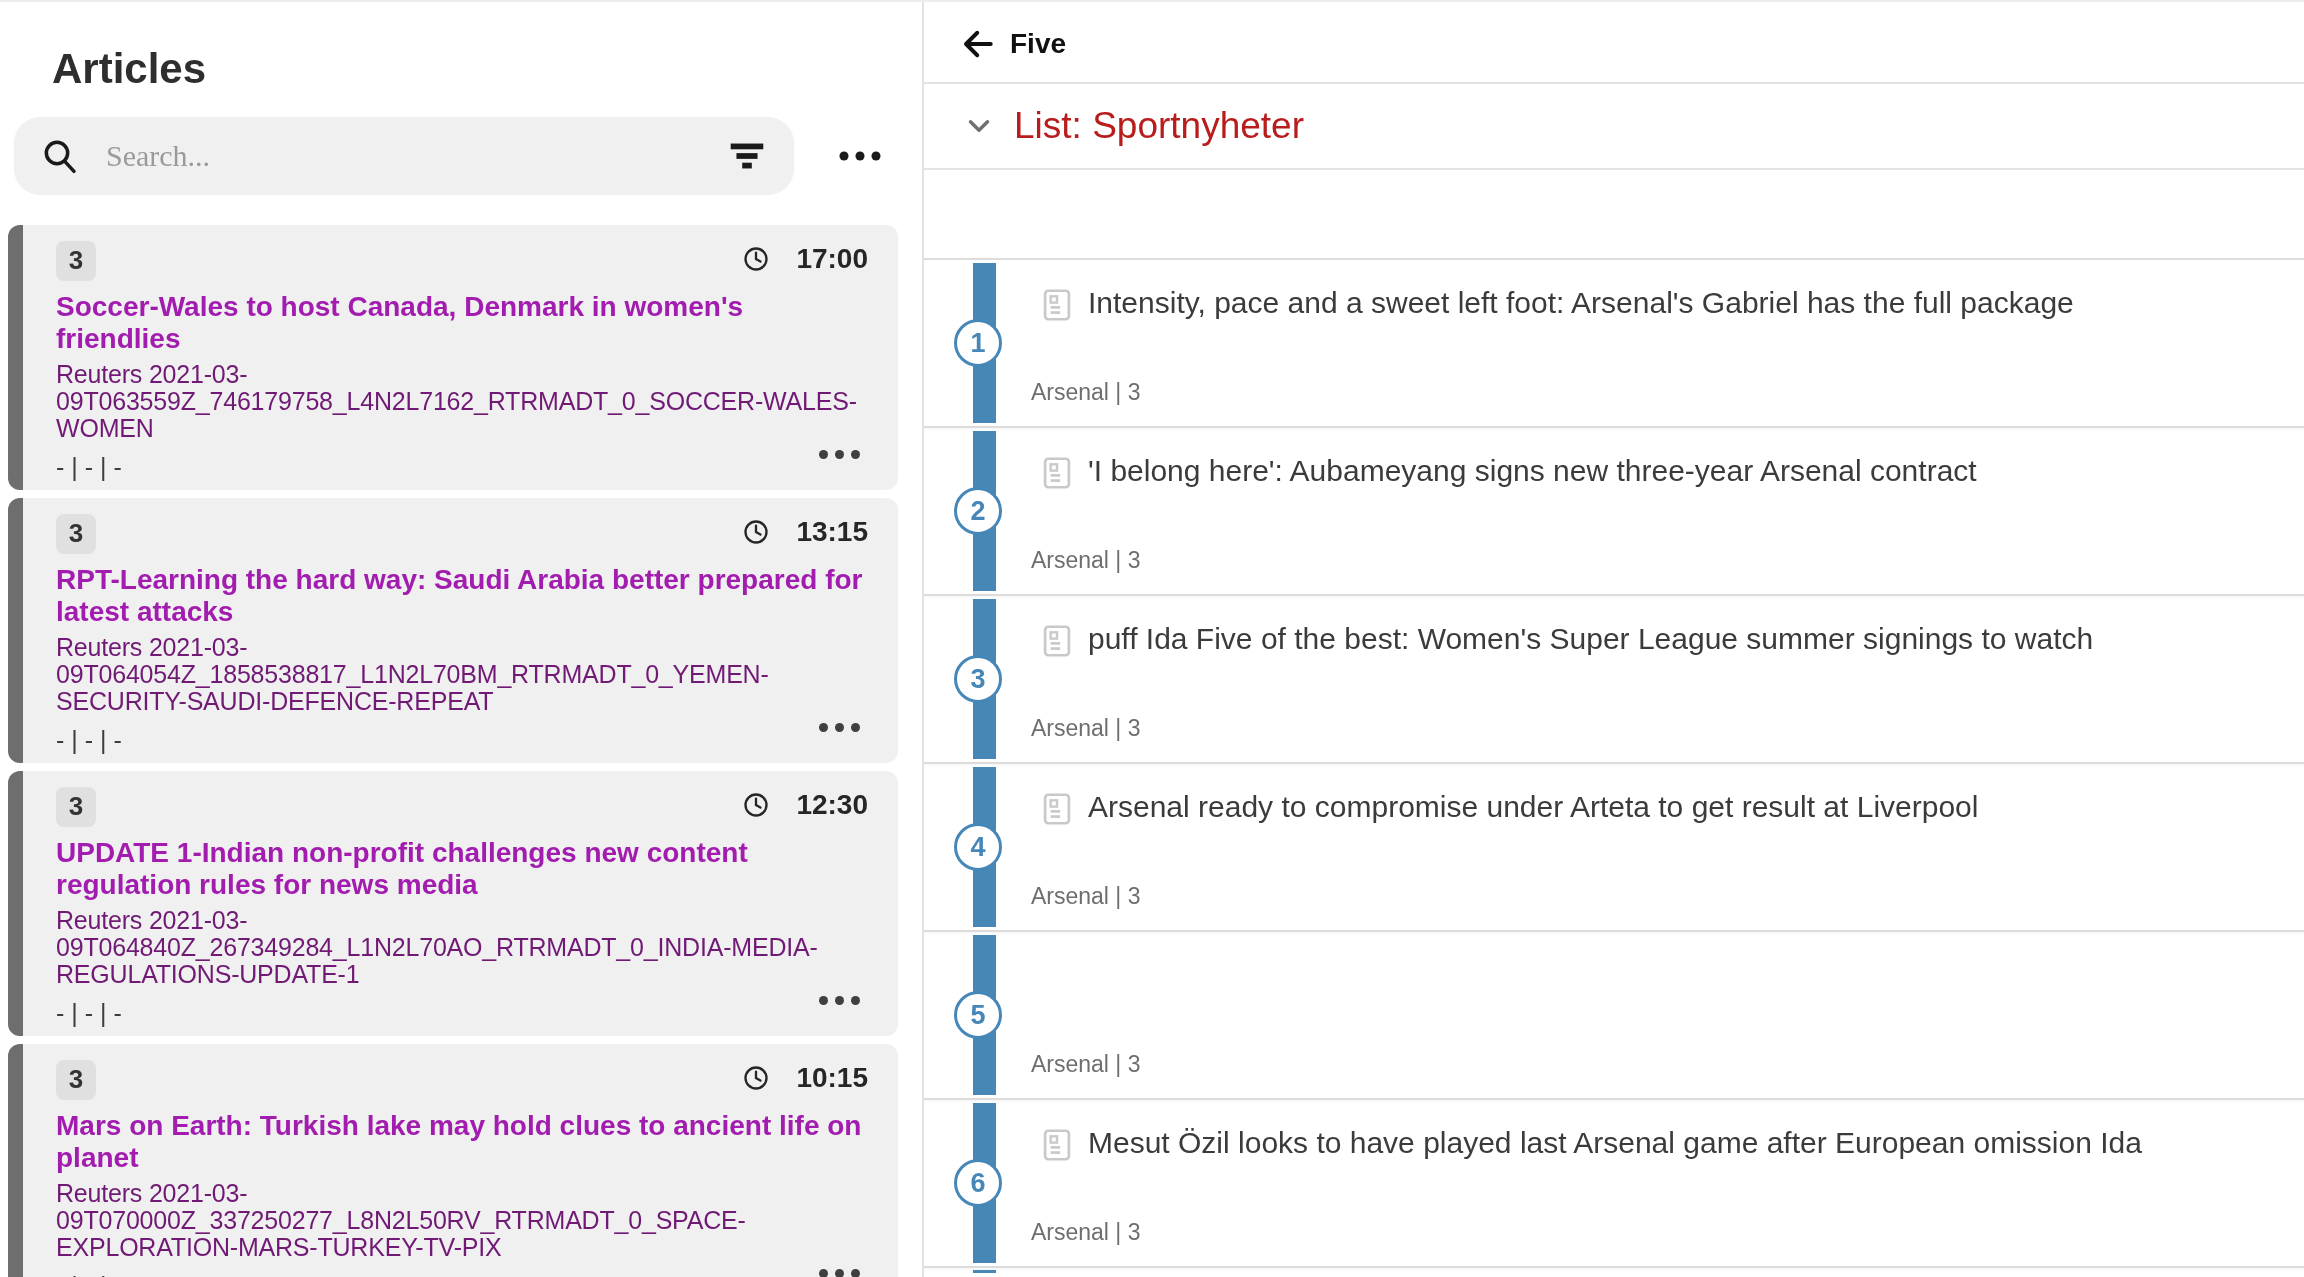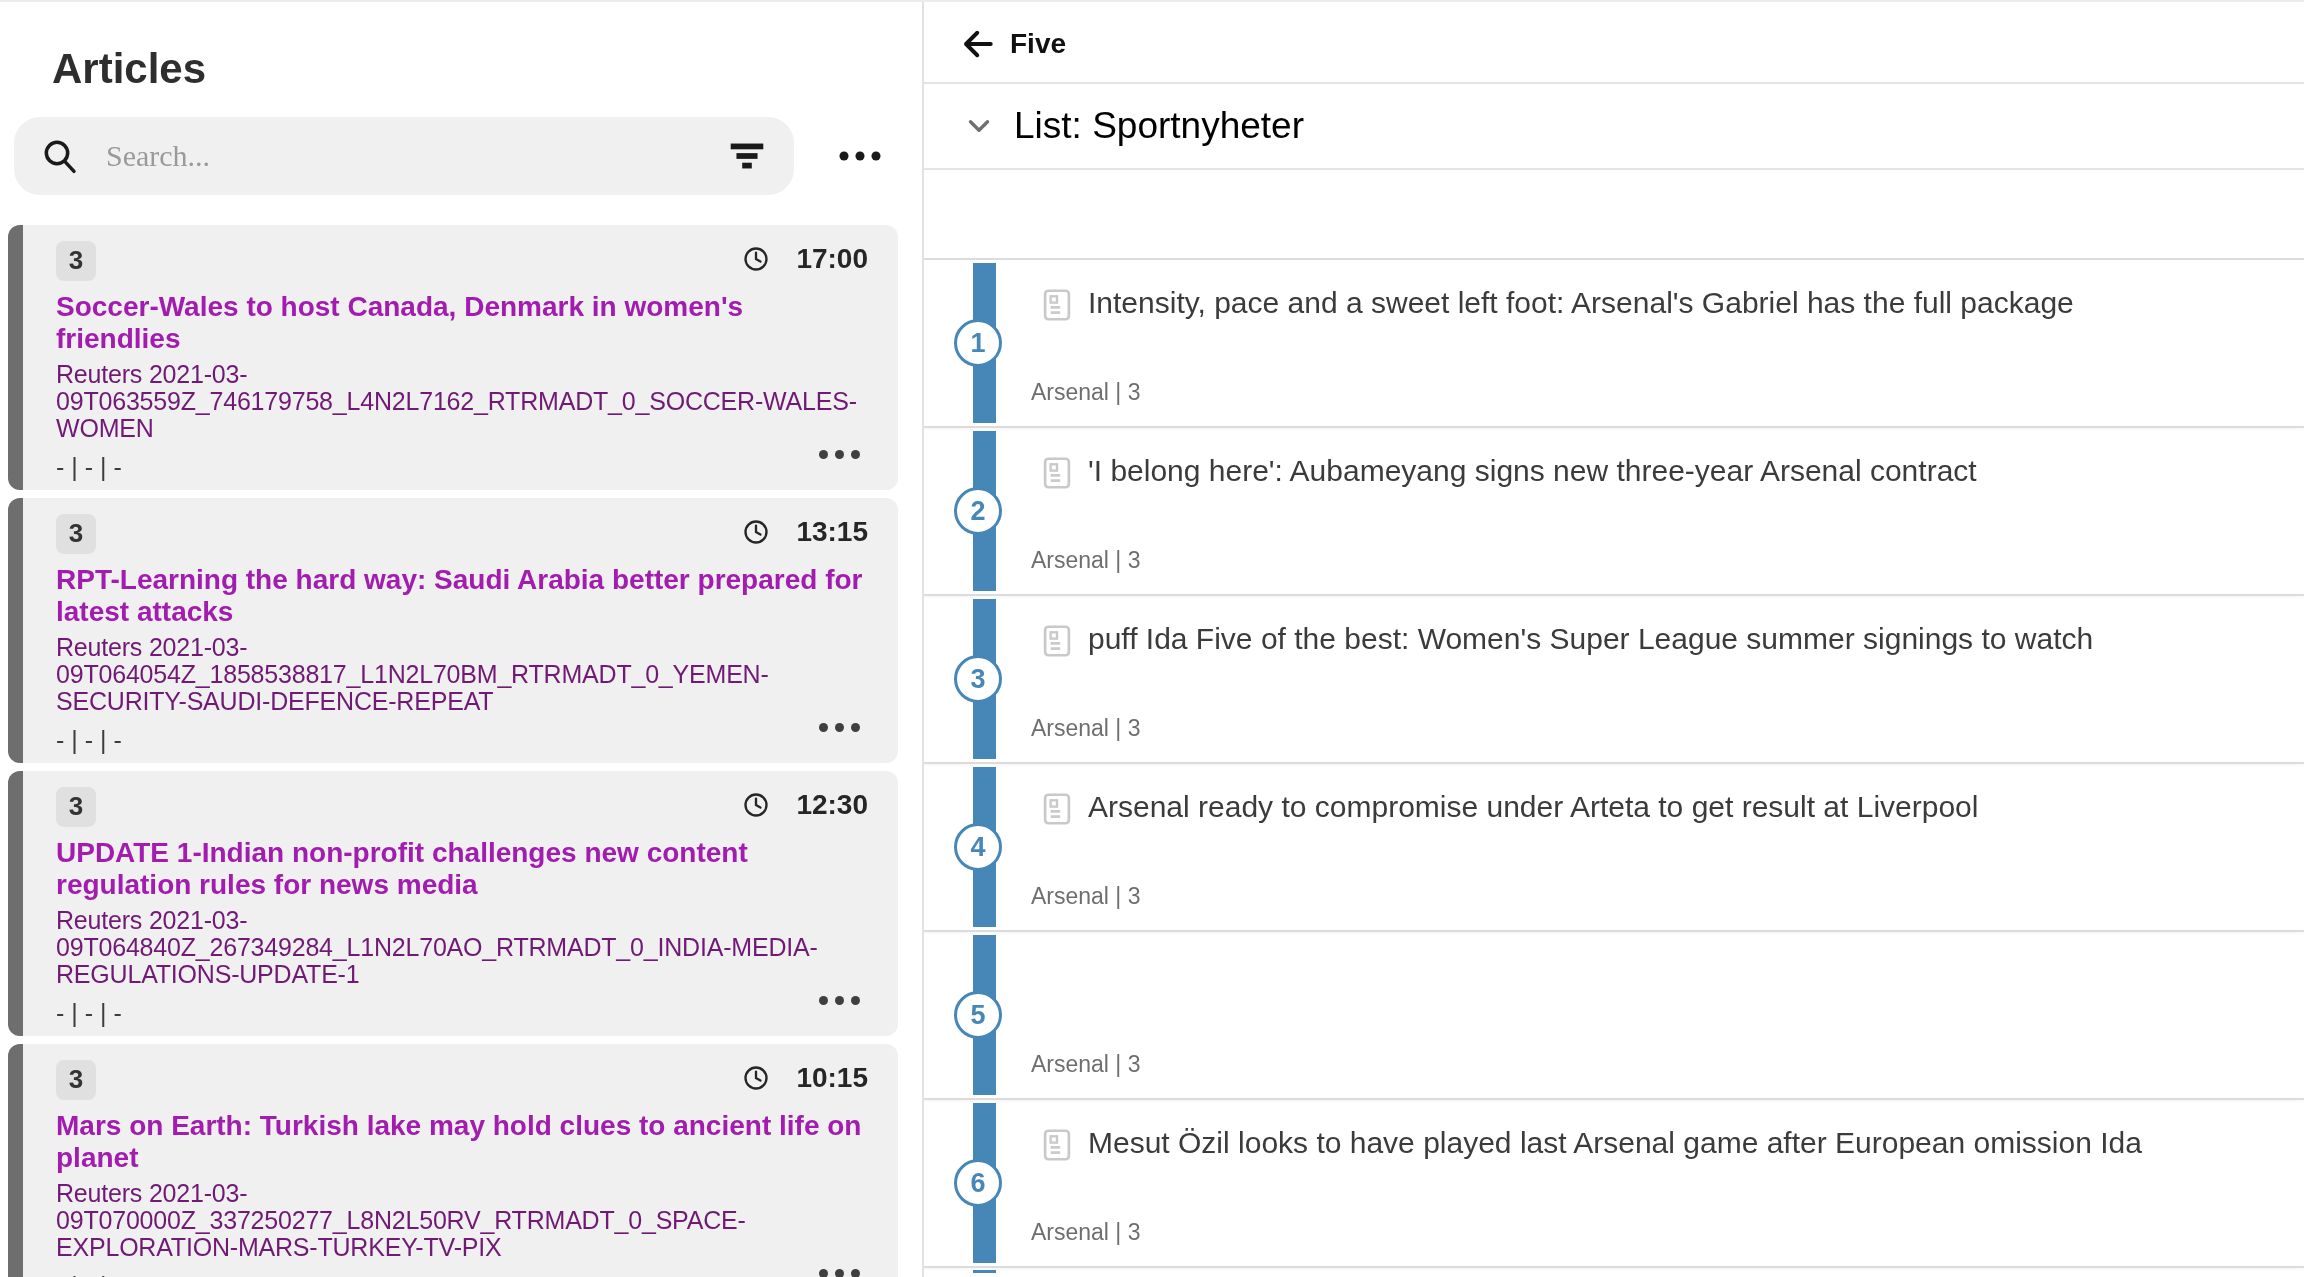--- a/index.html
+++ b/index.html
@@ -28,21 +28,21 @@
   .card-footer { height:40px; position:relative; margin-top:2px; }
   .card-dots { position:absolute; right:4px; top:2px; display:flex; gap:7px; cursor:pointer; padding:4px; }
   .card-dots i { width:9px; height:9px; border-radius:50%; background:#3f3f3f; }
   .card-dashes { position:absolute; left:0; bottom:2px; font-size:25px; color:#3d3d3d; }
 
   
   .right-panel { flex:1; height:100%; overflow:hidden; background:#fff; }
   .back-row { display:inline-flex; align-items:center; gap:14px; margin:24px 0 20px 36px; cursor:pointer; }
   .back-label { font-size:28px; font-weight:700; color:#111; }
   .list-header { height:88px; border-top:2px solid #e4e4e4; border-bottom:2px solid #e4e4e4; display:flex; align-items:center; gap:18px; padding-left:38px; cursor:pointer; }
-  .list-header-label { font-size:37px; color:#000000; }
+  .list-header-label { font-size:37px; color:#b91c1c; }
   .list-gap { height:88px; }
   .list-items { border-top:2px solid #dcdcdc; }
   .list-item { position:relative; height:168px; border-bottom:2px solid #dcdcdc; box-shadow:0 2px 2px rgba(0,0,0,0.03); cursor:pointer; }
   .item-bar { position:absolute; left:49px; top:3px; bottom:3px; width:23px; background:#4687b8; }
   .item-num { position:absolute; left:30px; top:50%; transform:translateY(-50%); width:48px; height:48px; background:#fff; border:3px solid #4687b8; border-radius:50%; display:flex; align-items:center; justify-content:center; font-size:27px; font-weight:700; color:#4687b8; }
   .item-title-row { display:flex; align-items:flex-start; gap:12px; padding:24px 40px 0 114px;text-align:center; }
   .item-title-row svg { flex:none; margin-top:2px; }
   .item-title { font-size:30px; color:#3b3b3b; line-height:38px; }
   .item-meta { position:absolute; left:107px; bottom:20px; font-size:23px; color:#6e6e6e; }
   .item-stub { position:relative; height:5px; overflow:hidden; }

